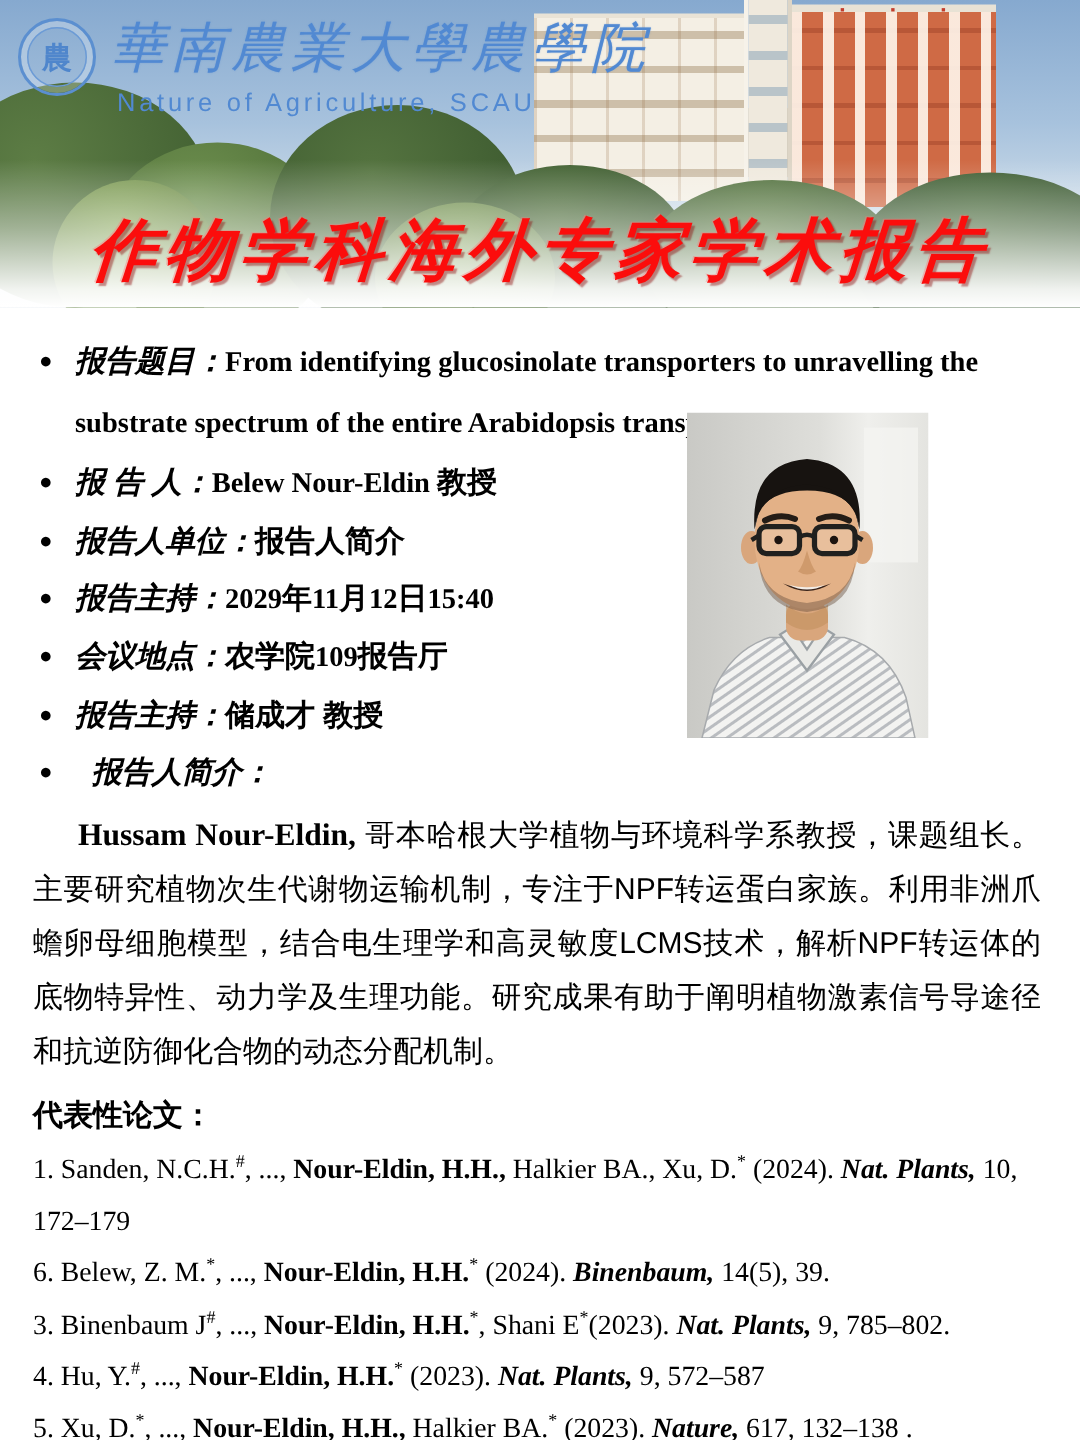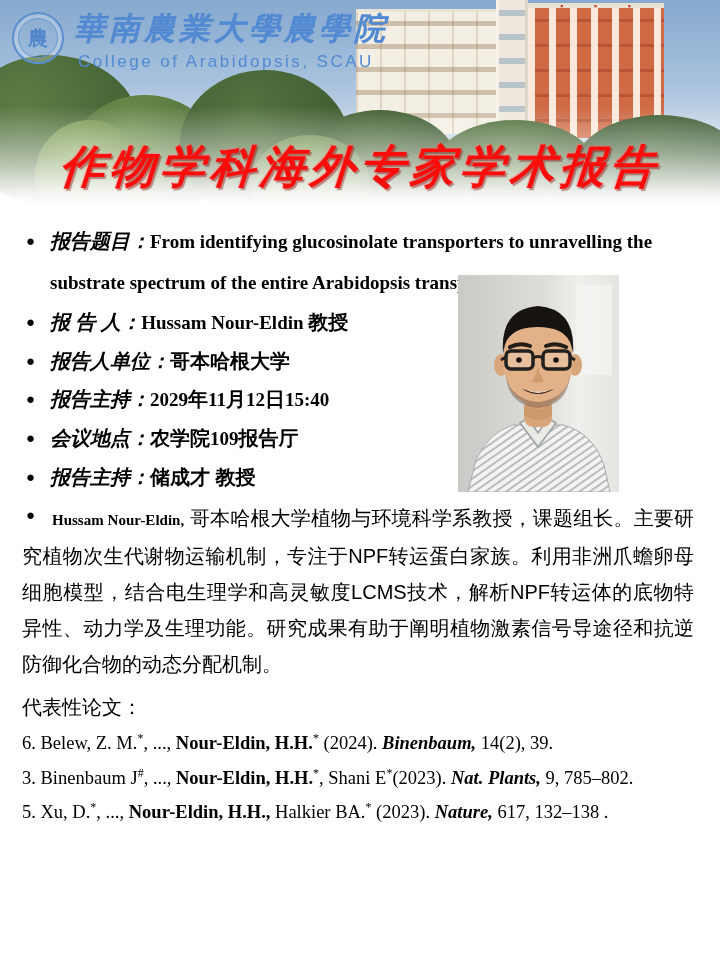--- a/index.html
+++ b/index.html
@@ -45,21 +45,21 @@
     background:linear-gradient(180deg, rgba(255,255,255,0) 52%, rgba(255,255,255,.45) 74%, rgba(255,255,255,.92) 94%, #fff 100%); }
 
   .logo-row { position:absolute; left:12px; top:8px; display:flex; align-items:flex-start; z-index:5; }
   .seal { width:52px; height:52px; border-radius:50%; border:2px solid #5b8fd0; position:relative;
           display:flex; align-items:center; justify-content:center; margin-top:4px;
           box-shadow:inset 0 0 0 4px rgba(255,255,255,.25); }
   .seal-inner { width:40px; height:40px; border-radius:50%; border:1px solid #6c9bd6;
           display:flex; align-items:center; justify-content:center;
           color:#4f86cc; font-size:20px; font-weight:bold; font-family:"Liberation Serif",serif; }
   .logo-text { margin-left:10px; }
-  .uni-zh { color:#5189d2; font-size:31px; font-weight:bold; font-style:italic;
+  .uni-zh { color:#5189d2; font-size:36px; font-weight:normal; font-style:italic;
             font-family:"DejaVu Serif","Liberation Serif",serif; letter-spacing:4px;
             text-shadow:0 0 1px rgba(81,137,210,.6); }
   .uni-en { color:#5189d2; font-size:17px; letter-spacing:2.5px; margin-top:2px; padding-left:4px; }
 
   .banner-title { position:absolute; left:0; right:0; bottom:8px; z-index:6; text-align:center;
     font-family:"DejaVu Serif","Liberation Serif",serif; font-weight:900; font-style:italic;
     font-size:45px; letter-spacing:5px; color:#fb0d0c;
     text-shadow:2px 2px 1px rgba(140,10,10,.45), -1px -1px 0 rgba(255,120,120,.4);
     transform:skewX(-4deg); }
 
@@ -74,23 +74,23 @@
   .seg.b { font-weight:bold; }
   .seg.i { font-style:italic; }
   .seg.serif { font-family:"Liberation Serif",serif; font-size:19px; }
   sup { font-size:12px; line-height:0; }
 
   .speaker-photo { position:absolute; left:458px; top:70px; width:161px; height:217px; }
   .speaker-photo svg { display:block; }
 
   .bio { margin-top:4px; padding:0 2px 0 0; font-size:20px; line-height:36px;
          text-align:justify; text-indent:30px; }
-  .bio .seg.serif { font-size:15px; }
-
-  .pub-heading { font-size:20px; font-weight:normal; line-height:30px; margin-top:10px; }
+  .bio .seg.serif { font-size:21px; }
+
+  .pub-heading { font-size:20px; font-weight:bold; line-height:30px; margin-top:10px; }
   .pub-list { list-style:none; margin-top:4px; }
   .pub-item { font-family:"Liberation Serif",serif; font-size:18.5px; line-height:34.5px; }
 </style>
 </head>
 <body>
 
 <div class="campus">
   <div class="bld bld-far"></div>
   <div class="bld bld-cream-l"></div>
   <div class="bld bld-tower"></div>
@@ -106,55 +106,55 @@
   <div class="tree t7"></div>
   <div class="tree t8"></div>
   <div class="campus-fade"></div>
 
   <div class="logo-row">
     <div class="seal">
       <div class="seal-inner">農</div>
     </div>
     <div class="logo-text">
       <div class="uni-zh">華南農業大學農學院</div>
-      <div class="uni-en">College of Arabidopsis, SCAU</div>
+      <div class="uni-en">Nature of Agriculture, SCAU</div>
     </div>
   </div>
 
   <div class="banner-title">作物学科海外专家学术报告</div>
 </div>
 
 <div class="content">
 
   <div class="detail-item two-line">
     <span class="bullet">●</span><span class="lbl">报告题目：</span><span><span class="seg b serif">From identifying glucosinolate transporters to unravelling the substrate spectrum of the entire Arabidopsis transportome</span></span>
   </div>
 
   <div class="detail-item">
-    <span class="bullet">●</span><span class="lbl">报 告 人：</span><span><span class="seg b serif">Hussam Nour-Eldin </span><span class="seg b">教授</span></span>
-  </div>
-
-  <div class="detail-item">
-    <span class="bullet">●</span><span class="lbl">报告人单位：</span><span><span class="seg b">哥本哈根大学</span></span>
+    <span class="bullet">●</span><span class="lbl">报 告 人：</span><span><span class="seg b serif">Belew Nour-Eldin </span><span class="seg b">教授</span></span>
+  </div>
+
+  <div class="detail-item">
+    <span class="bullet">●</span><span class="lbl">报告人单位：</span><span><span class="seg b">报告人简介</span></span>
   </div>
 
   <div class="detail-item">
     <span class="bullet">●</span><span class="lbl">报告主持：</span><span><span class="seg b serif">2029</span><span class="seg b">年</span><span class="seg b serif">11</span><span class="seg b">月</span><span class="seg b serif">12</span><span class="seg b">日</span><span class="seg b serif">15:40</span></span>
   </div>
 
   <div class="detail-item">
     <span class="bullet">●</span><span class="lbl">会议地点：</span><span><span class="seg b">农学院</span><span class="seg b serif">109</span><span class="seg b">报告厅</span></span>
   </div>
 
   <div class="detail-item">
     <span class="bullet">●</span><span class="lbl">报告主持：</span><span><span class="seg b">储成才 教授</span></span>
   </div>
 
   <div class="detail-item">
-    <span class="bullet">●</span>
+    <span class="bullet">●</span><span class="lbl">  报告人简介：</span>
   </div>
 
   <div class="speaker-photo">
     <svg width="161" height="217" viewBox="0 0 161 217" xmlns="http://www.w3.org/2000/svg">
       <defs>
         <linearGradient id="bg" x1="0" y1="0" x2="1" y2="0">
           <stop offset="0" stop-color="#c9c9c5"></stop>
             <stop offset="0.55" stop-color="#dededa"></stop>
           <stop offset="0.75" stop-color="#efefec"></stop>
             <stop offset="1" stop-color="#e4e4e0"></stop>
@@ -200,19 +200,21 @@
       <path d="M64 114 Q80 124 96 114 Q80 120 64 114" fill="#3a241a"></path>
       <path d="M68 115 Q80 121 92 115 Q80 118 68 115" fill="#f3ede6"></path>
     </svg>
   </div>
 
   <p class="bio"><span class="seg b serif">Hussam Nour-Eldin,</span><span class="seg"> 哥本哈根大学植物与环境科学系教授，课题组长。主要研究植物次生代谢物运输机制，专注于NPF转运蛋白家族。利用非洲爪蟾卵母细胞模型，结合电生理学和高灵敏度LCMS技术，解析NPF转运体的底物特异性、动力学及生理功能。研究成果有助于阐明植物激素信号导途径和抗逆防御化合物的动态分配机制。</span></p>
 
   <div class="pub-heading">代表性论文：</div>
 
   <ul class="pub-list">
-    <li class="pub-item"><span class="seg">6. Belew, Z. M.</span><sup><span class="seg">*</span></sup><span class="seg">, ..., </span><span class="seg b">Nour-Eldin, H.H.</span><sup><span class="seg">*</span></sup><span class="seg"> (2024). </span><span class="seg b i">Binenbaum,</span><span class="seg"> 14(2), 39.</span></li>
+    <li class="pub-item"><span class="seg">1. Sanden, N.C.H.</span><sup><span class="seg">#</span></sup><span class="seg">, ..., </span><span class="seg b">Nour-Eldin, H.H.,</span><span class="seg"> Halkier BA., Xu, D.</span><sup><span class="seg">*</span></sup><span class="seg"> (2024). </span><span class="seg b i">Nat. Plants,</span><span class="seg"> 10, 172–179</span></li>
+    <li class="pub-item"><span class="seg">6. Belew, Z. M.</span><sup><span class="seg">*</span></sup><span class="seg">, ..., </span><span class="seg b">Nour-Eldin, H.H.</span><sup><span class="seg">*</span></sup><span class="seg"> (2024). </span><span class="seg b i">Binenbaum,</span><span class="seg"> 14(5), 39.</span></li>
     <li class="pub-item"><span class="seg">3.  Binenbaum J</span><sup><span class="seg">#</span></sup><span class="seg">, ..., </span><span class="seg b">Nour-Eldin, H.H.</span><sup><span class="seg">*</span></sup><span class="seg">, Shani E</span><sup><span class="seg">*</span></sup><span class="seg">(2023). </span><span class="seg b i">Nat. Plants,</span><span class="seg"> 9, 785–802.</span></li>
+    <li class="pub-item"><span class="seg">4. Hu, Y.</span><sup><span class="seg">#</span></sup><span class="seg">, ..., </span><span class="seg b">Nour-Eldin, H.H.</span><sup><span class="seg">*</span></sup><span class="seg"> (2023). </span><span class="seg b i">Nat. Plants,</span><span class="seg"> 9, 572–587</span></li>
     <li class="pub-item"><span class="seg">5. Xu, D.</span><sup><span class="seg">*</span></sup><span class="seg">, ..., </span><span class="seg b">Nour-Eldin, H.H.,</span><span class="seg"> Halkier BA.</span><sup><span class="seg">*</span></sup><span class="seg"> (2023). </span><span class="seg b i">Nature,</span><span class="seg"> 617, 132–138 .</span></li>
 
   </ul>
 
 </div>
 
 </body></html>

